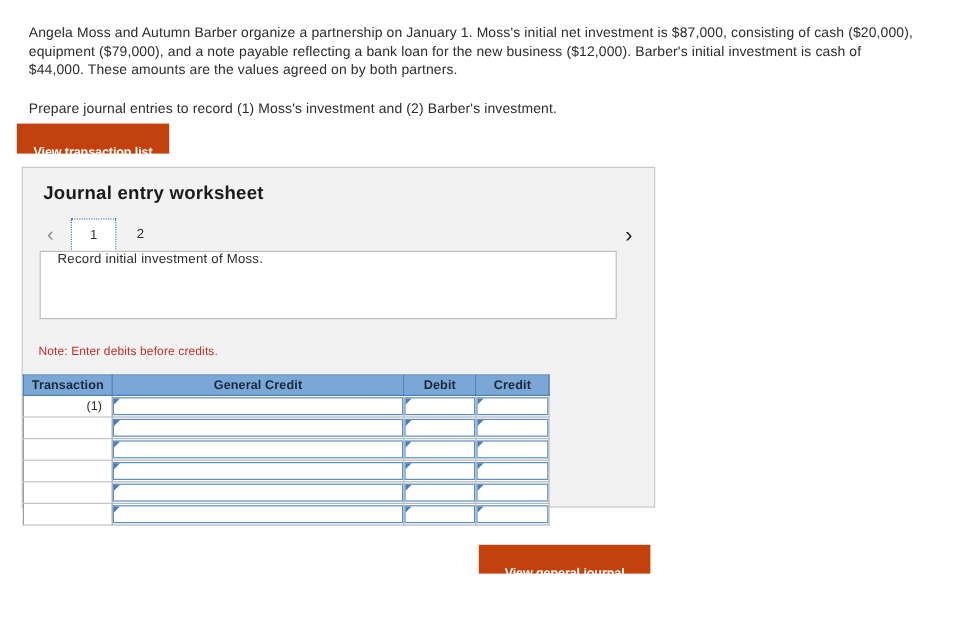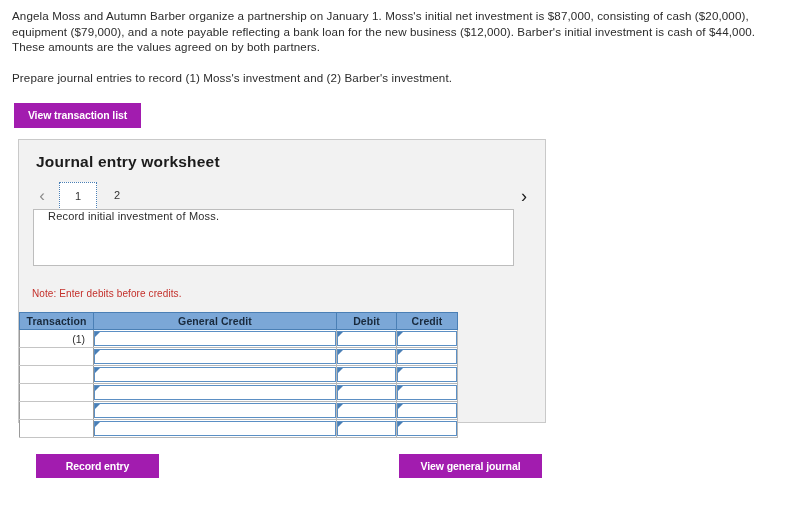--- a/index.html
+++ b/index.html
@@ -19,42 +19,42 @@
   }
 
   
   .problem {
     position: absolute;
     left: 8px;
     top: 4px;
     width: 770px;
   }
   .problem p {
-    margin: 4px;
+    margin: 16px;
     font-size: 11.6px;
     line-height: 15.6px;
     color: #2b2b2b;
     letter-spacing: 0.01em;
   }
   .problem p.second {
     margin-top: 15px;
   }
 
   
   .btn {
     display: inline-block;
-    background: #a21caf;
+    background: #c2410c;
     color: #ffffff;
     border: none;
     font-family: "Liberation Sans", sans-serif;
     font-size: 10.5px;
     font-weight: bold;
     text-align: center;
     cursor: pointer;
-    padding: 0;
+    padding: 12px;
     letter-spacing: -0.1px;
   }
   #view-transaction-list {
     position: absolute;
     left: 14px;
     top: 103px;
     width: 127px;
     height: 25px;
     line-height: 25px;
   }
@@ -362,15 +362,14 @@
         <td class="cell-wrap">
             <div class="cell-input"></div>
           </td>
         <td class="cell-wrap">
             <div class="cell-input"></div>
           </td>
       </tr>
     </tbody>
   </table>
 
-  <button class="btn" id="record-entry">Record entry</button>
   <button class="btn" id="view-general-journal">View general journal</button>
 </div>
 
 </body></html>

